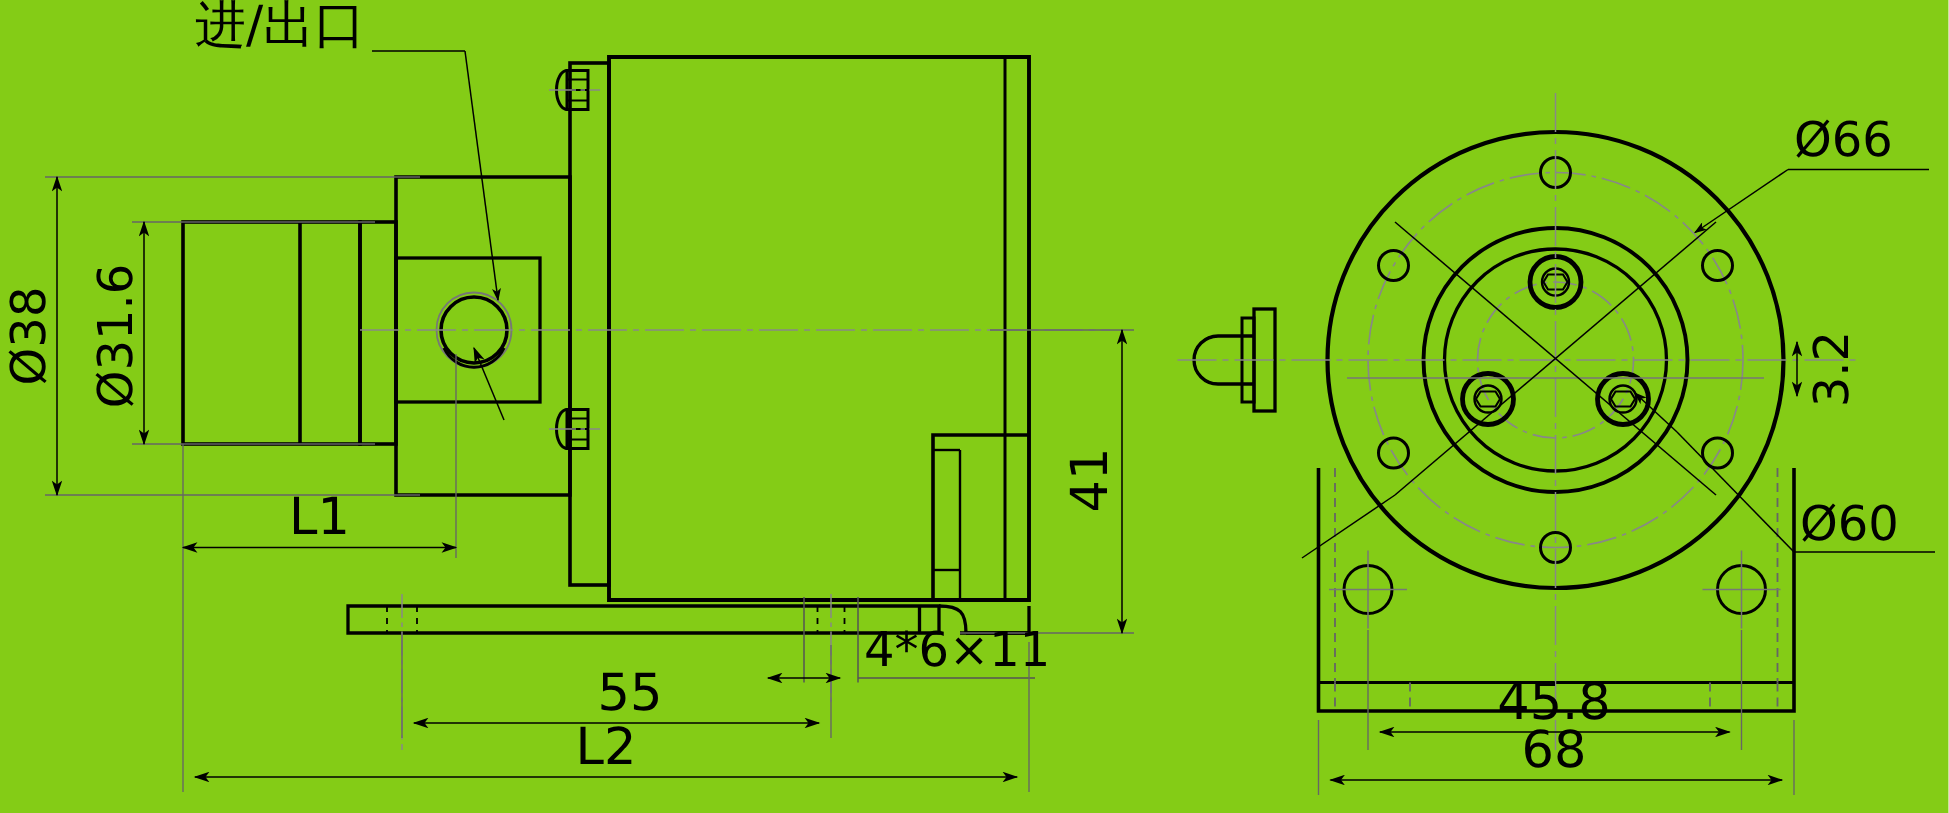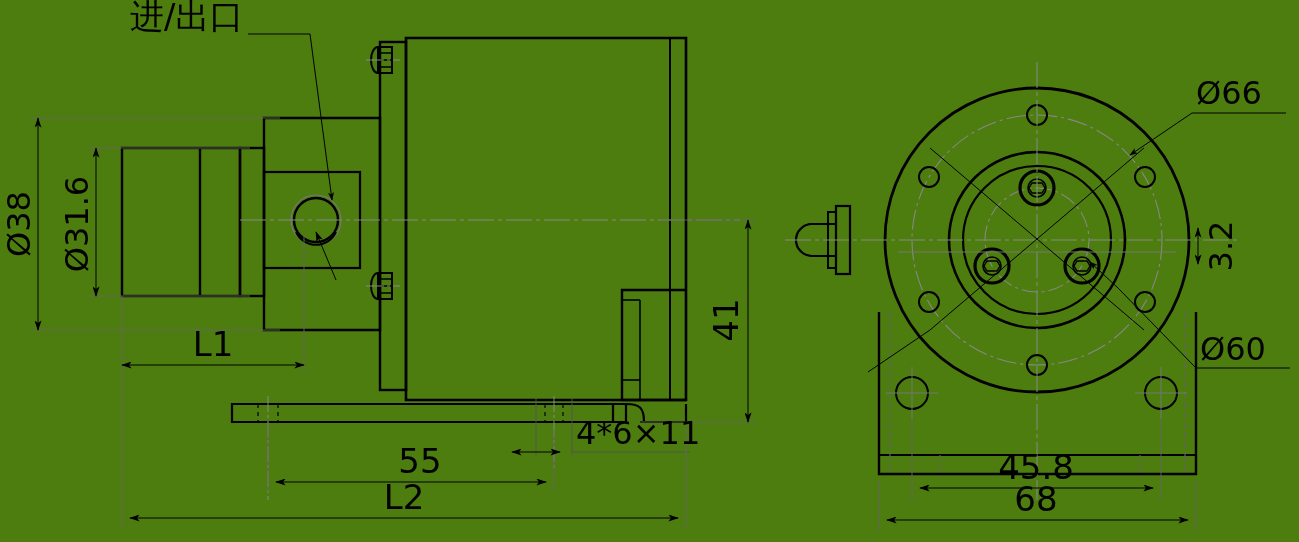--- a/index.html
+++ b/index.html
@@ -1,18 +1,18 @@
 <!DOCTYPE html>
 <html><head>
 <meta charset="utf-8">
 <style>
   html,body{margin:0;padding:0;background:#ffffff;}
   body{width:1299px;height:542px;overflow:hidden;
        font-family:"DejaVu Sans","Liberation Sans",sans-serif;}
-  #stage{position:relative;width:1299px;height:542px;background:#4d7c0f;}
+  #stage{position:relative;width:1299px;height:542px;background:#84cc16;}
   svg.draw{position:absolute;left:0;top:0;width:1299px;height:542px;}
   .dimtext{font-family:"DejaVu Sans","Liberation Sans",sans-serif;fill:#000;}
 </style>
 </head>
 <body>
 
 <div id="stage">
   <svg class="draw" viewBox="0 0 1299 542">
     <defs>
       <marker id="ah" viewBox="0 0 12 8" refX="11" refY="4" markerWidth="11" markerHeight="7" orient="auto">

